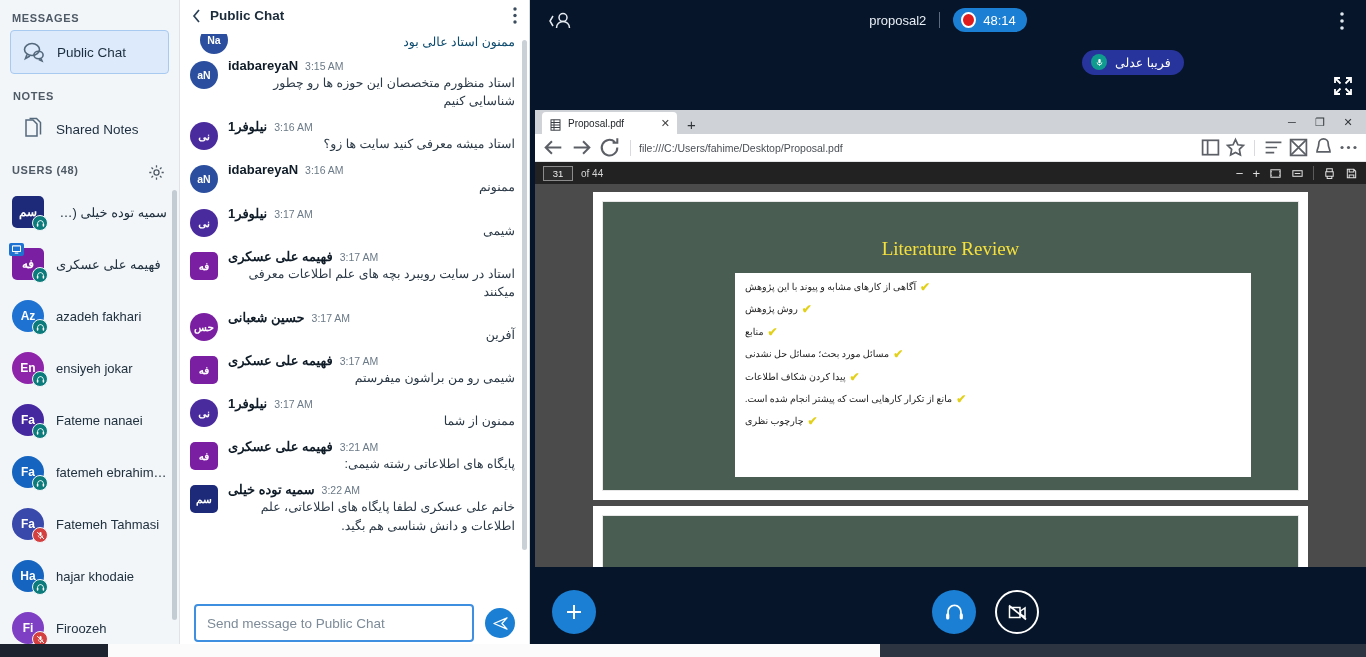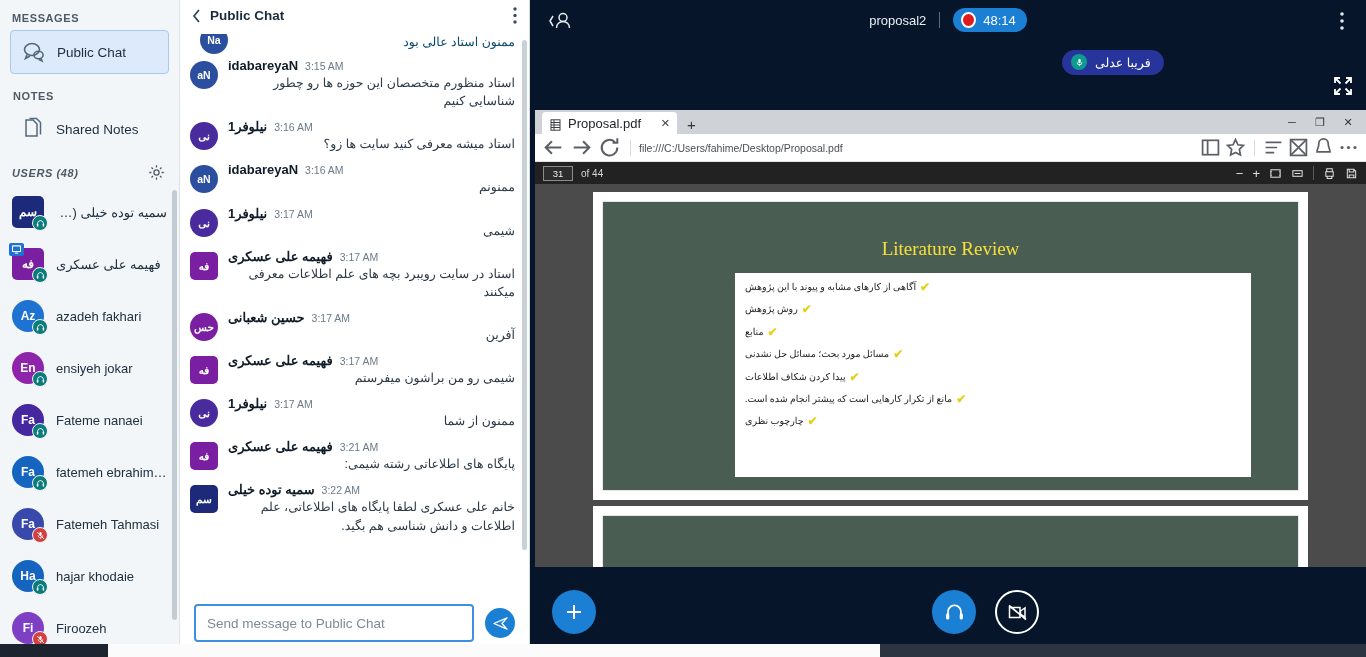--- a/index.html
+++ b/index.html
@@ -29,23 +29,22 @@
     margin: 0 10px; padding: 9px 10px;
     border-radius: 4px; cursor: pointer;
   }
   .sb-item.active {
     background: #dceafb; border: 1px solid #a8caf0;
   }
   .sb-item-label { font-size: 13.5px; color: #1c2e3f; }
   .sb-icon { width: 26px; height: 24px; flex: 0 0 26px; color: #54687c; }
 
   .users-head {
-    display: flex; align-items: center; justify-content: space-between;
+    display: flex; justify-content: space-between;
     padding: 14px 14px 8px 12px;
-    font-style: italic;
   }
   .users-head .sb-section-title { padding: 0; }
   .gear { width: 17px; height: 17px; color: #4e5a66; cursor: pointer; }
 
   #user-list {
     position: absolute; top: 186px; left: 0; right: 0; bottom: 0;
     overflow: hidden;
   }
   .user-row {
     display: flex; align-items: center; gap: 12px;
@@ -175,21 +174,21 @@
   .rec-dot {
     width: 15px; height: 16px; border-radius: 50%;
     background: #e01b1b; border: 2px solid #fff;
   }
   .rec-time { font-size: 13px; color: #fff; font-weight: 500; }
   .top-kebab {
     position: absolute; right: 22px; top: 12px;
     width: 4px; height: 18px; cursor: pointer; color: #dfe7ef;
   }
   .speaker-pill {
-    position: absolute; left: 532px; top: 50px;
+    position: absolute; left: 552px; top: 50px;
     display: flex; align-items: center; gap: 8px;
     background: #27349b; border-radius: 13px; padding: 4px 13px 5px 9px;
   }
   .speaker-mic {
     width: 16px; height: 16px; border-radius: 50%; background: #0f9b8e;
     display: flex; align-items: center; justify-content: center;
   }
   .speaker-mic svg { width: 9px; height: 9px; fill: #fff; }
   .speaker-name { font-size: 12.5px; color: #fff; direction: rtl; }
   .expand-icon {
@@ -205,21 +204,21 @@
   .win-tabbar {
     height: 24px; background: #cfd2d6; display: flex; align-items: flex-end;
     position: relative;
   }
   .win-tab {
     margin-left: 7px; height: 22px; background: #fff; border-radius: 4px 4px 0 0;
     display: flex; align-items: center; gap: 7px; padding: 0 7px 0 8px;
     min-width: 135px; cursor: pointer;
   }
   .pdf-glyph { width: 11px; height: 12px; }
-  .tab-title { font-size: 13px; color: #22262a; flex: 1; }
+  .tab-title { font-size: 10px; color: #22262a; flex: 1; }
   .tab-x { font-size: 11px; color: #444; cursor: pointer; }
   .new-tab { font-size: 15px; color: #2f3438; margin-left: 10px;
     margin-bottom: 1px; cursor: pointer; }
   .win-ctl {
     position: absolute; right: 4px; top: 3px;
     display: flex; gap: 0; align-items: center;
   }
   .win-ctl span {
     width: 28px; height: 18px; display: flex; align-items: center;
     justify-content: center; font-size: 11px; color: #31363b; cursor: pointer;

